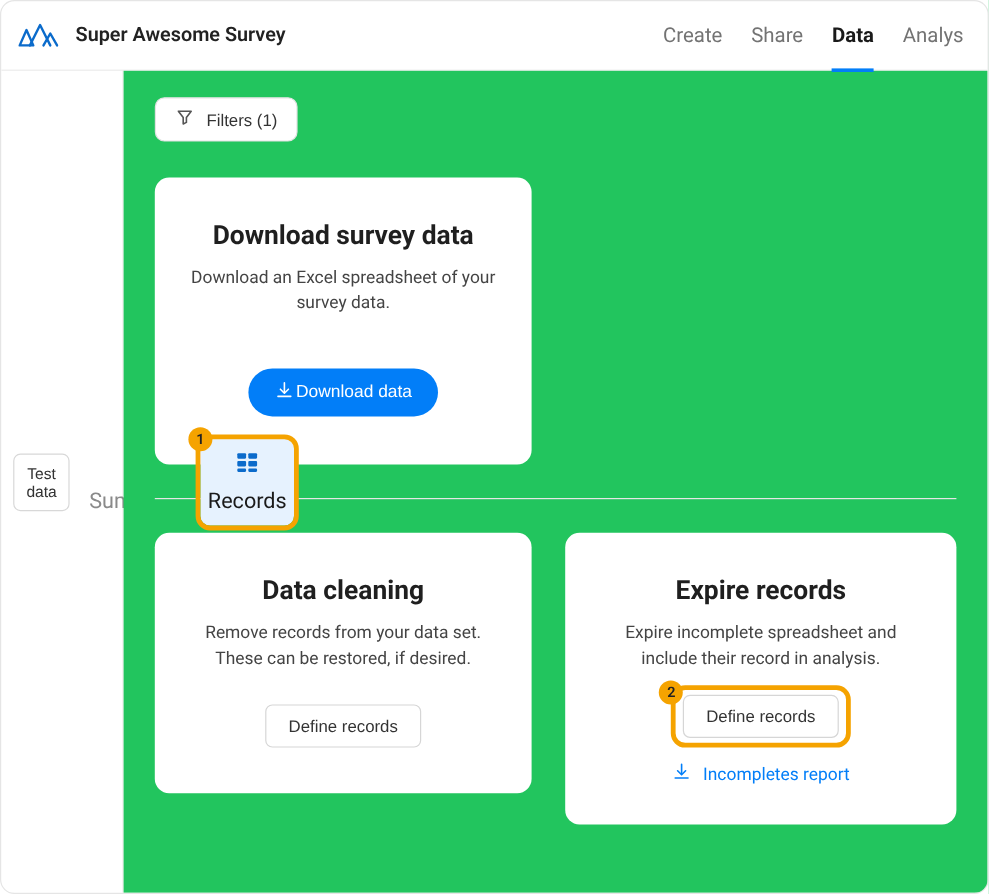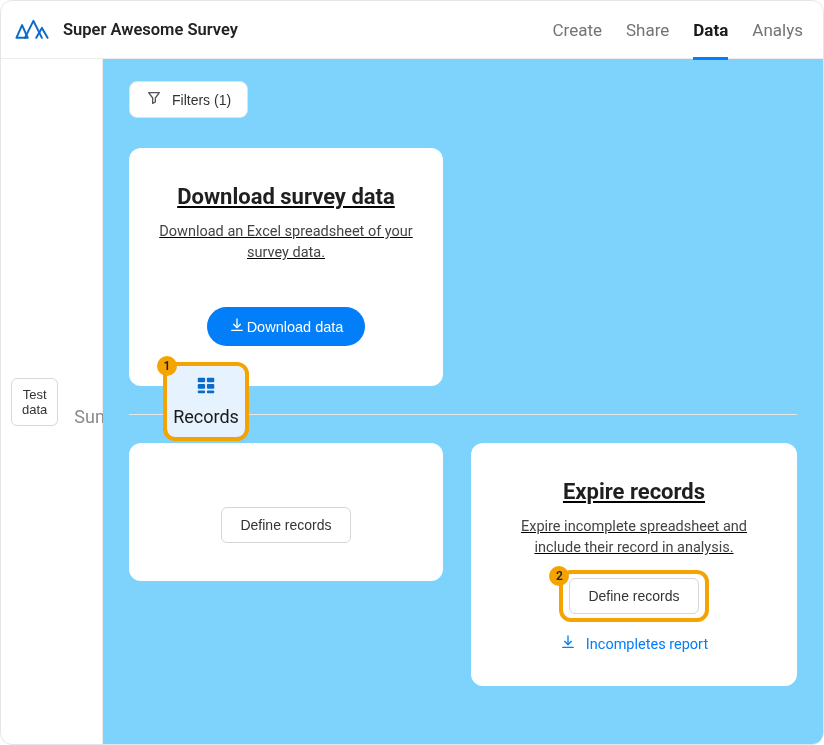--- a/index.html
+++ b/index.html
@@ -124,24 +124,23 @@
     font-size: 12px;
     font-weight: 600;
     display: flex;
     align-items: center;
     justify-content: center;
   }
 
   
   .main {
     flex: 1;
-    background: #7dd3fc;
+    background: #22c55e;
     padding: 22px 26px;
     overflow: auto;
-    text-decoration: underline;
   }
   .filters-btn {
     display: inline-flex;
     align-items: center;
     gap: 10px;
     background: #fff;
     border: 1px solid #e2e2e2;
     border-radius: 8px;
     padding: 8px 16px;
     font-size: 14px;
@@ -342,20 +341,22 @@
         </span>
         <span>Download data</span>
       </button>
     </div>
 
     <div class="divider"></div>
 
     <div class="row-2">
 
       <div class="card card-2">
+        <h2>Data cleaning</h2>
+        <p>Remove records from your data set. These can be restored, if desired.</p>
         <button class="secondary-btn">Define records</button>
       </div>
 
       <div class="card card-3">
         <h2>Expire records</h2>
         <p>Expire incomplete spreadsheet and include their record in analysis.</p>
 
         <div class="callout-wrap-2">
           <button class="secondary-btn">Define records</button>
           <div class="callout-ring-2"></div>

